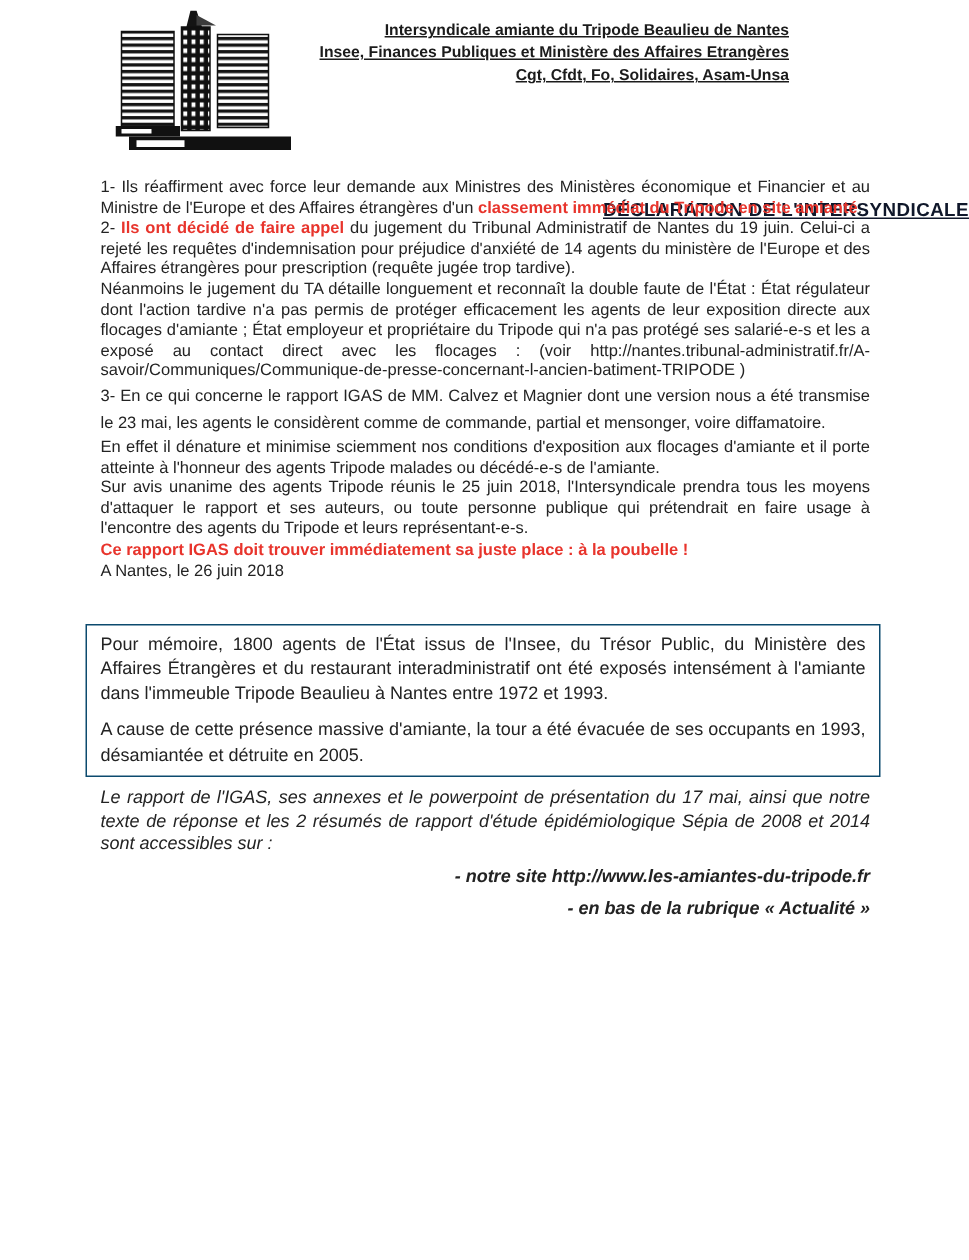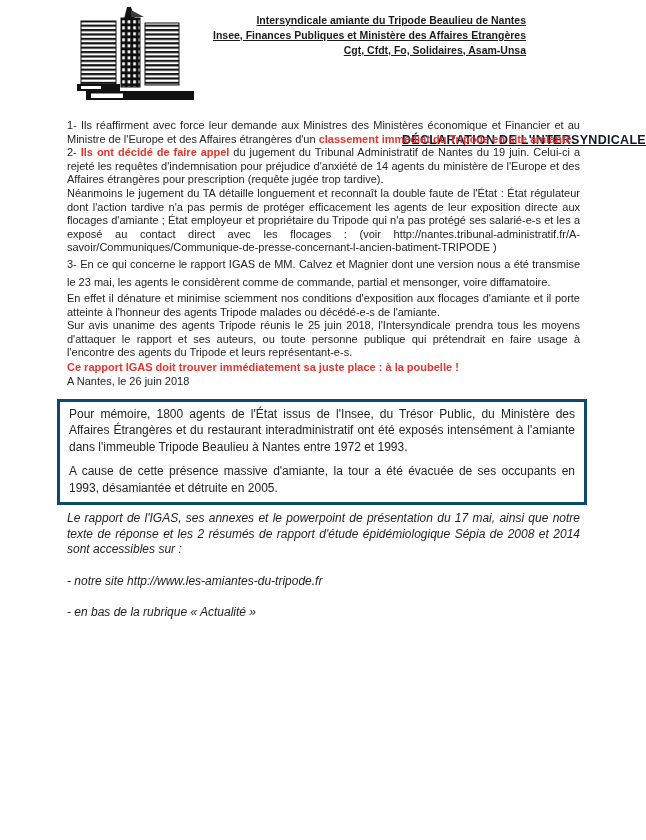--- a/index.html
+++ b/index.html
@@ -75,35 +75,35 @@
     line-height: 14px;
     font-weight: 700;
     color: #e8342c;
   }
   .dateline {
     margin-top: 10px;
     font-size: 11px;
     line-height: 14px;
   }
   .memo-box {
-    margin-top: 11px;
+    margin-top: 28px;
     margin-left: -10px;
     width: 530px;
-    border: 3px solid #0c4a6e;
+    border: 1px solid #0c4a6e;
     padding: 4px 9px 6px 9px;
   }
   .memo-box p {
     font-size: 12px;
     line-height: 16.5px;
     text-align: justify;
   }
   .memo-box p + p { margin-top: 8px; }
   .access { margin-top: 6px; font-style: italic; }
   .access p { font-size: 12px; line-height: 15.5px; text-align: justify; }
-  .access .bullet { margin-top: 16px; text-align: left; }
+  .access .bullet { margin-top: 6px; text-align: right; font-weight: bold; }
   .contacts { margin-top: 17px; font-size: 11px; line-height: 14px; }
 </style>
 </head>
 <body>
 
 <div class="page">
 
   <svg class="logo" viewBox="0 0 122 96" xmlns="http://www.w3.org/2000/svg" aria-hidden="true">
     <defs>
       <pattern id="hstripe" width="6" height="4.4" patternUnits="userSpaceOnUse">

